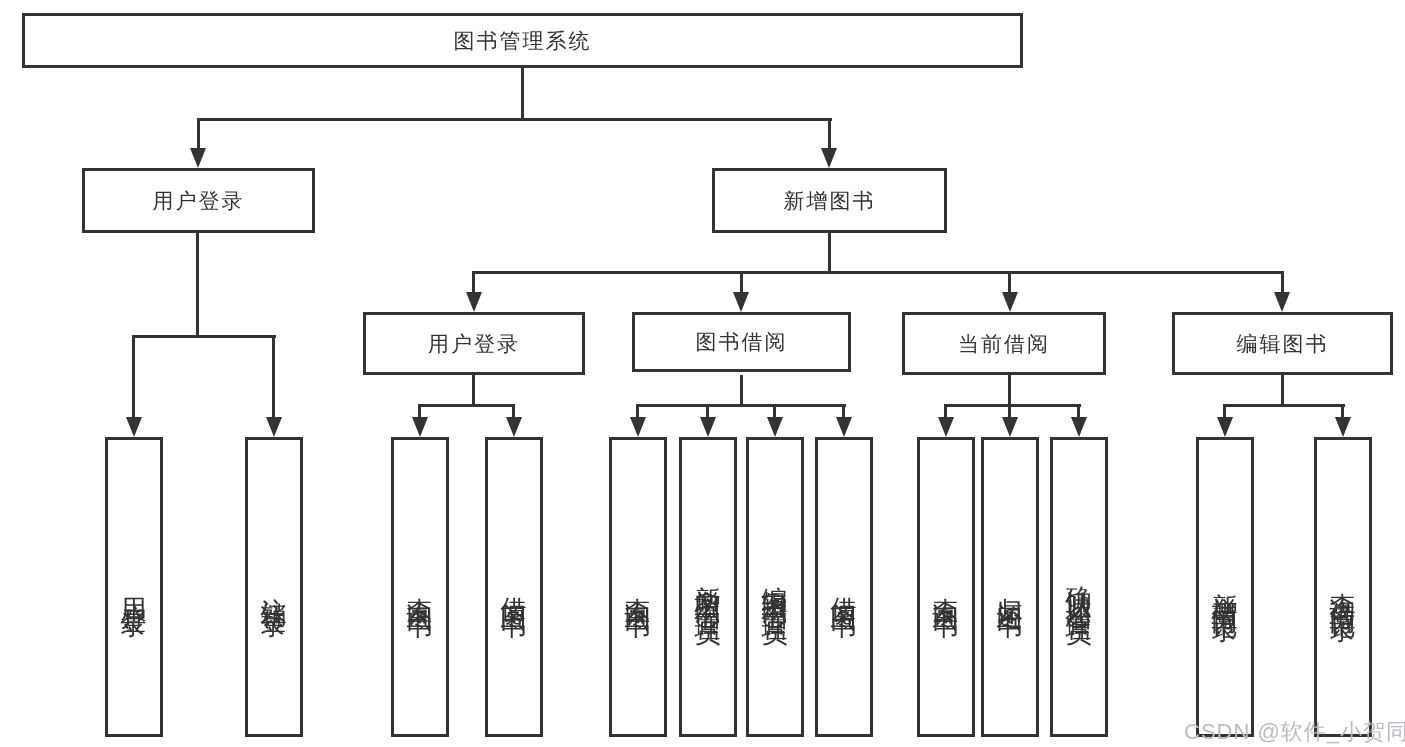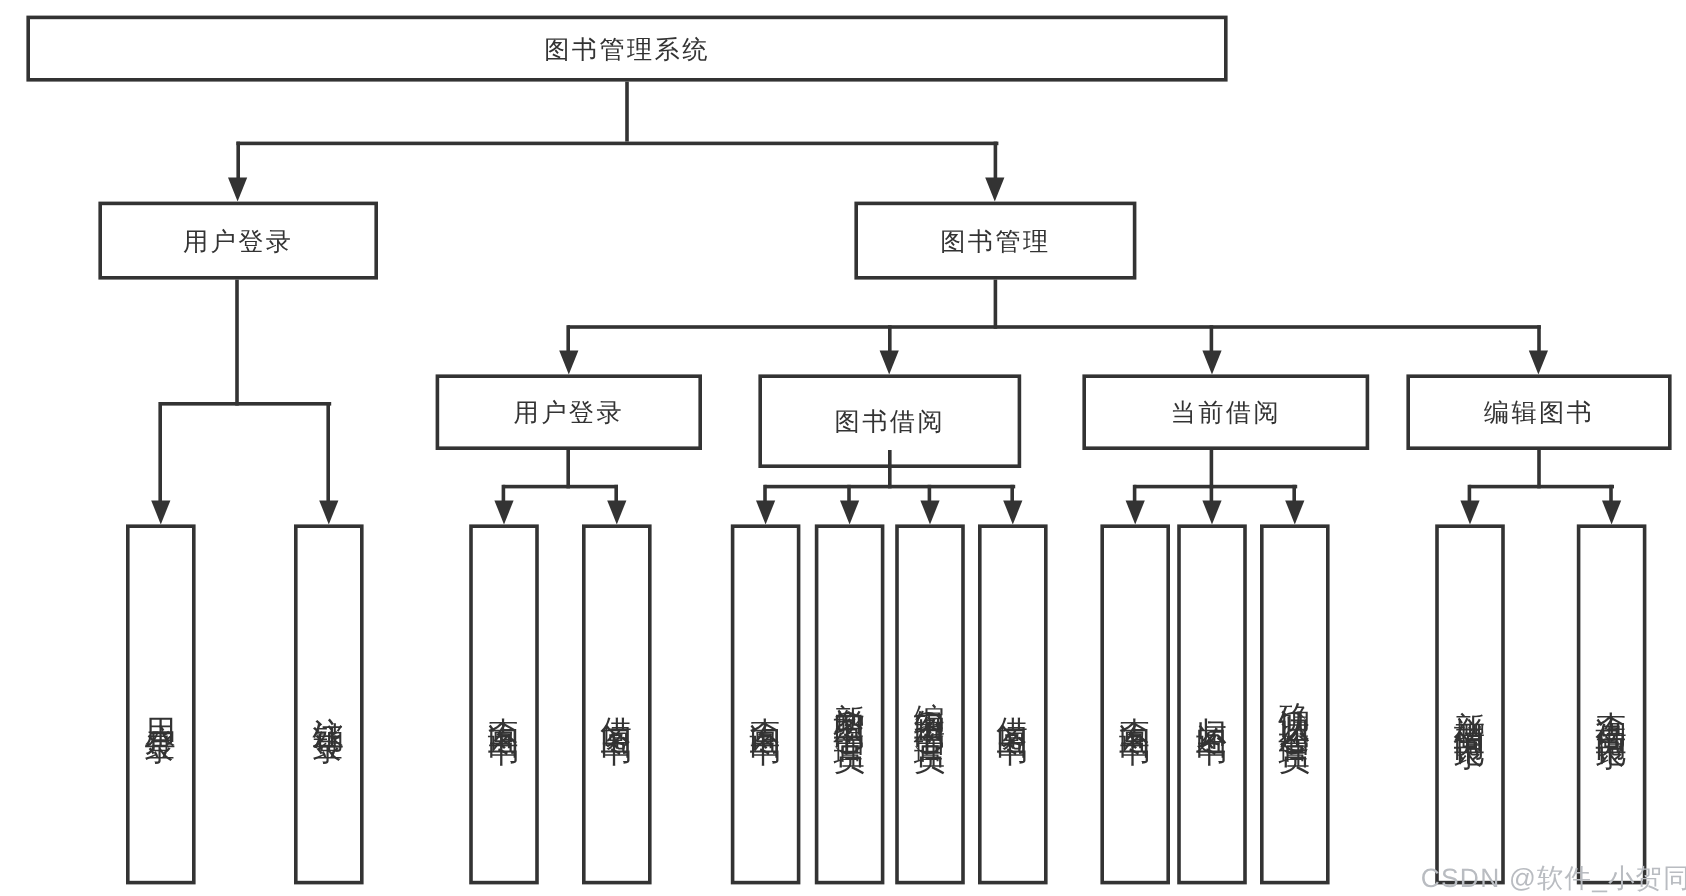--- a/index.html
+++ b/index.html
@@ -67,43 +67,43 @@
 <div class="box" style="left:22px; top:13px; width:1001px; height:55px;">图书管理系统</div>
 
 <div class="vline" style="left:521px; top:68px; height:50px;"></div>
 <div class="hline" style="left:197px; top:118px; width:635px;"></div>
 <div class="vline" style="left:197px; top:118px; height:33px;"></div>
 <div class="ahead" style="left:190px; top:148px;"></div>
 <div class="vline" style="left:828px; top:118px; height:33px;"></div>
 <div class="ahead" style="left:821px; top:148px;"></div>
 
 <div class="box" style="left:82px; top:168px; width:233px; height:65px;">用户登录</div>
-<div class="box" style="left:712px; top:168px; width:235px; height:65px;">图书管理</div>
+<div class="box" style="left:712px; top:168px; width:235px; height:65px;">新增图书</div>
 
 <div class="vline" style="left:196px; top:233px; height:105px;"></div>
 <div class="hline" style="left:133px; top:335px; width:143px;"></div>
 <div class="vline" style="left:132px; top:335px; height:84px;"></div>
 <div class="ahead" style="left:126px; top:417px;"></div>
 <div class="vline" style="left:272px; top:335px; height:84px;"></div>
 <div class="ahead" style="left:266px; top:417px;"></div>
 
 <div class="vline" style="left:828px; top:233px; height:41px;"></div>
 <div class="hline" style="left:473px; top:271px; width:811px;"></div>
 <div class="vline" style="left:472px; top:271px; height:24px;"></div>
 <div class="ahead" style="left:466px; top:292px;"></div>
 <div class="vline" style="left:740px; top:271px; height:24px;"></div>
 <div class="ahead" style="left:733px; top:292px;"></div>
 <div class="vline" style="left:1008px; top:271px; height:24px;"></div>
 <div class="ahead" style="left:1002px; top:292px;"></div>
 <div class="vline" style="left:1281px; top:271px; height:24px;"></div>
 <div class="ahead" style="left:1274px; top:292px;"></div>
 
 <div class="box" style="left:363px; top:312px; width:222px; height:63px;">用户登录</div>
-<div class="box" style="left:632px; top:312px; width:219px; height:78px;">图书借阅</div>
-<div class="box" style="left:902px; top:312px; width:239px; height:63px;">当前借阅</div>
+<div class="box" style="left:632px; top:312px; width:219px; height:60px;">图书借阅</div>
+<div class="box" style="left:902px; top:312px; width:204px; height:63px;">当前借阅</div>
 <div class="box" style="left:1172px; top:312px; width:221px; height:63px;">编辑图书</div>
 
 <div class="vline" style="left:472px; top:375px; height:32px;"></div>
 <div class="hline" style="left:419px; top:404px; width:96px;"></div>
 <div class="vline" style="left:418px; top:404px; height:16px;"></div>
 <div class="ahead" style="left:412px; top:417px;"></div>
 <div class="vline" style="left:512px; top:404px; height:16px;"></div>
 <div class="ahead" style="left:506px; top:417px;"></div>
 
 <div class="vline" style="left:740px; top:375px; height:32px;"></div>

